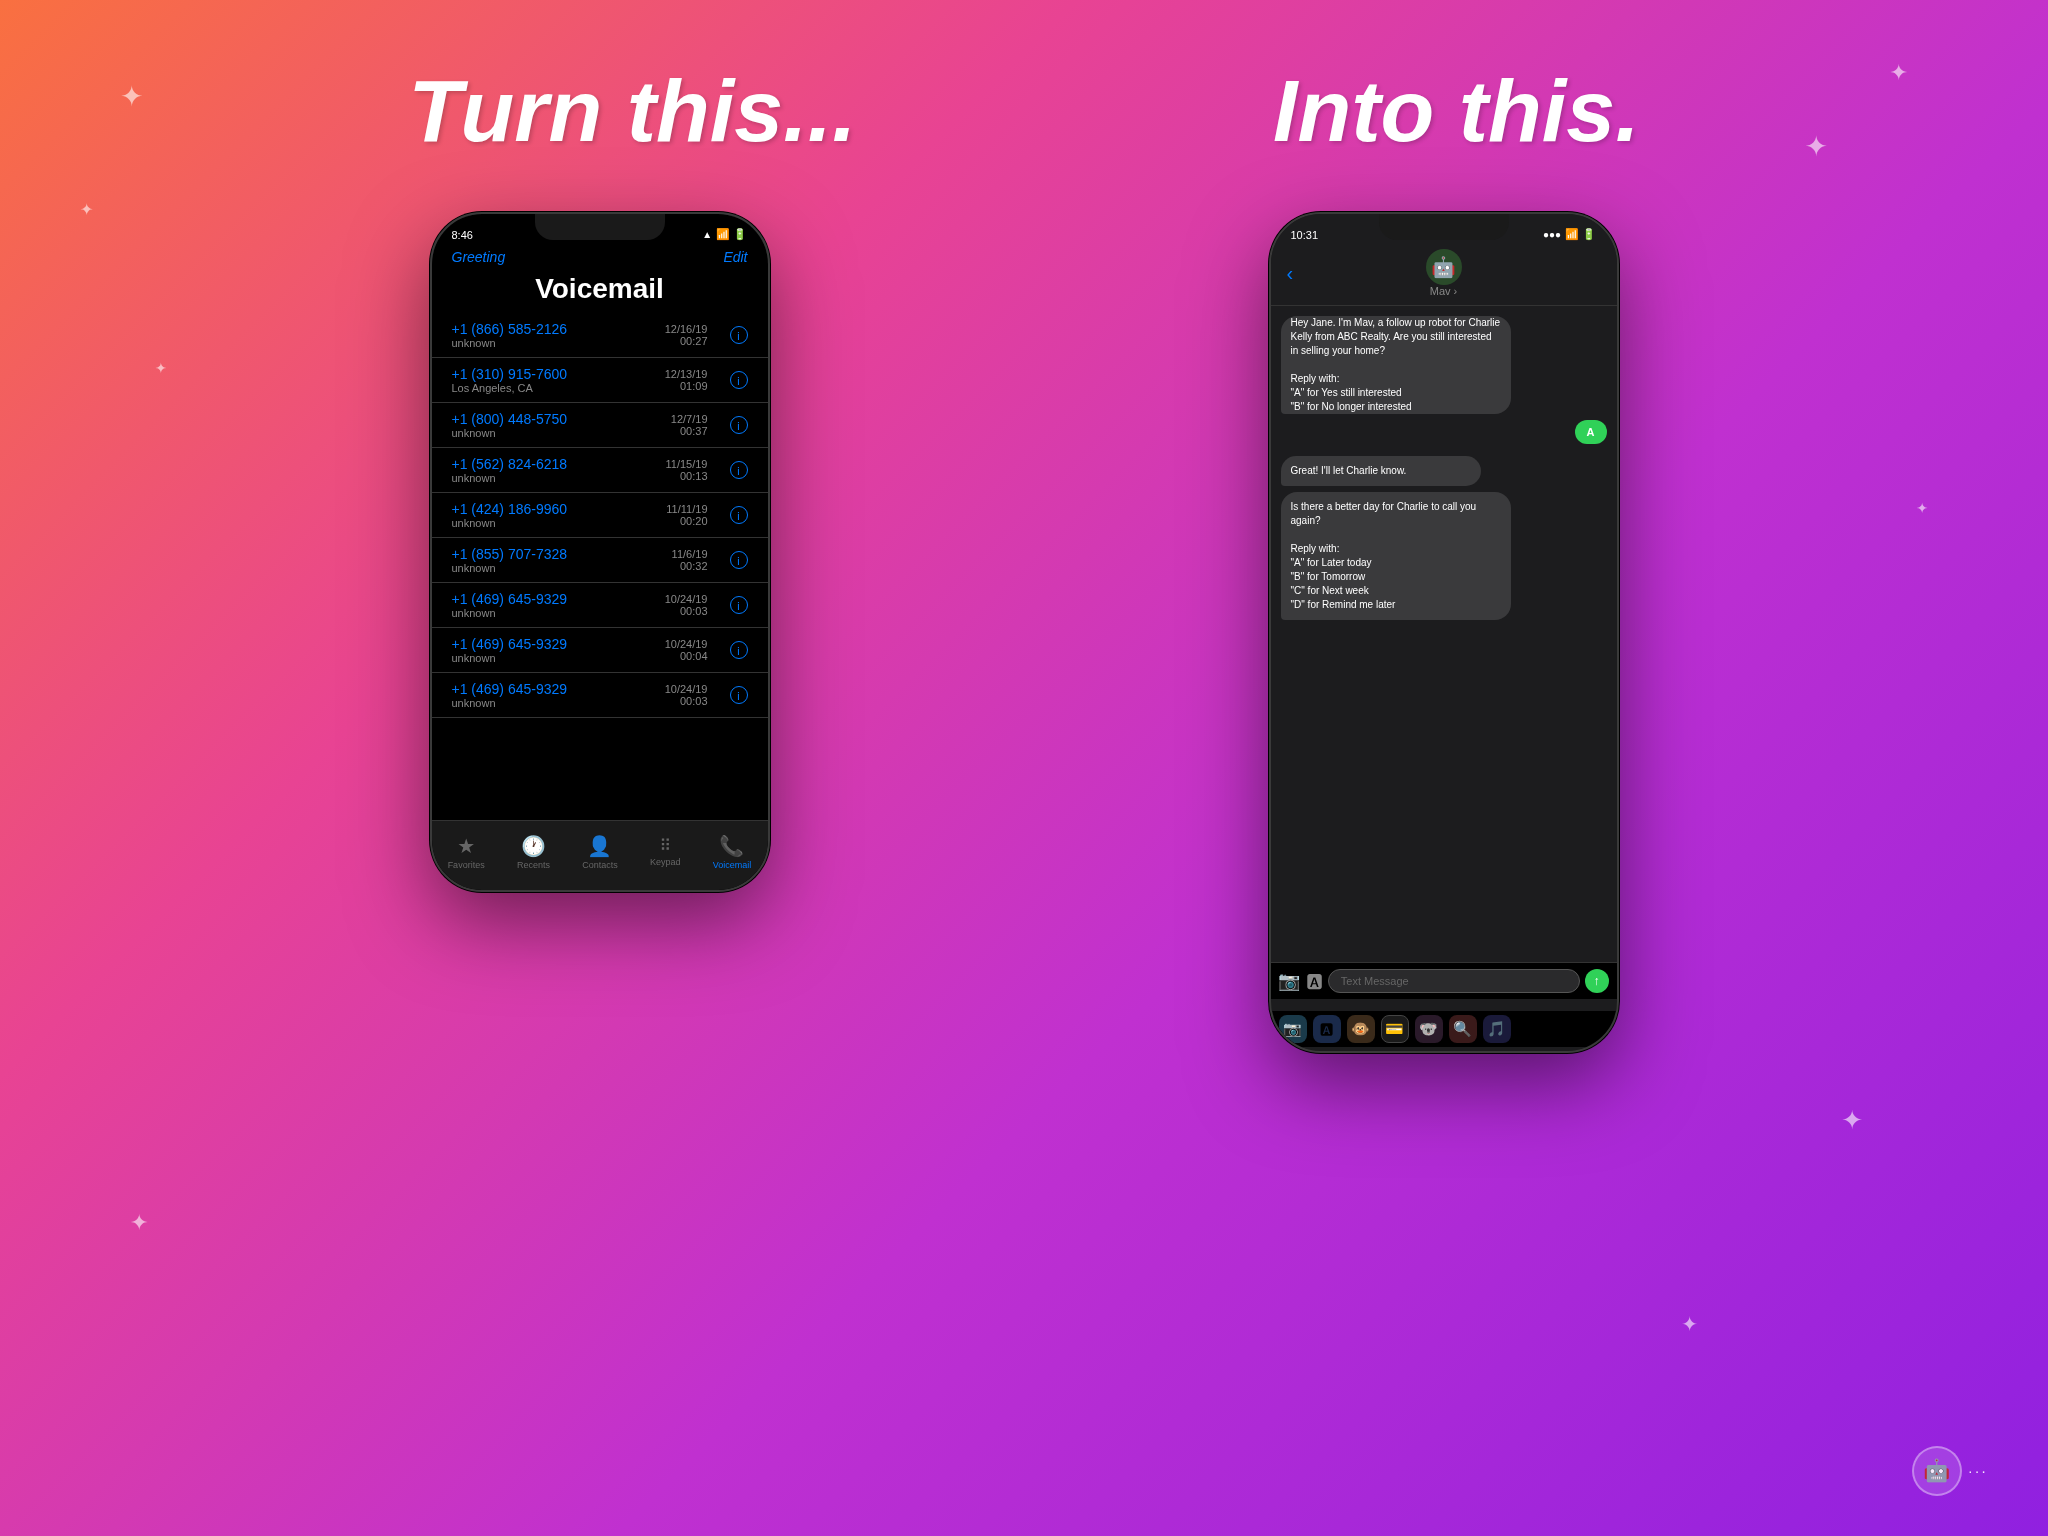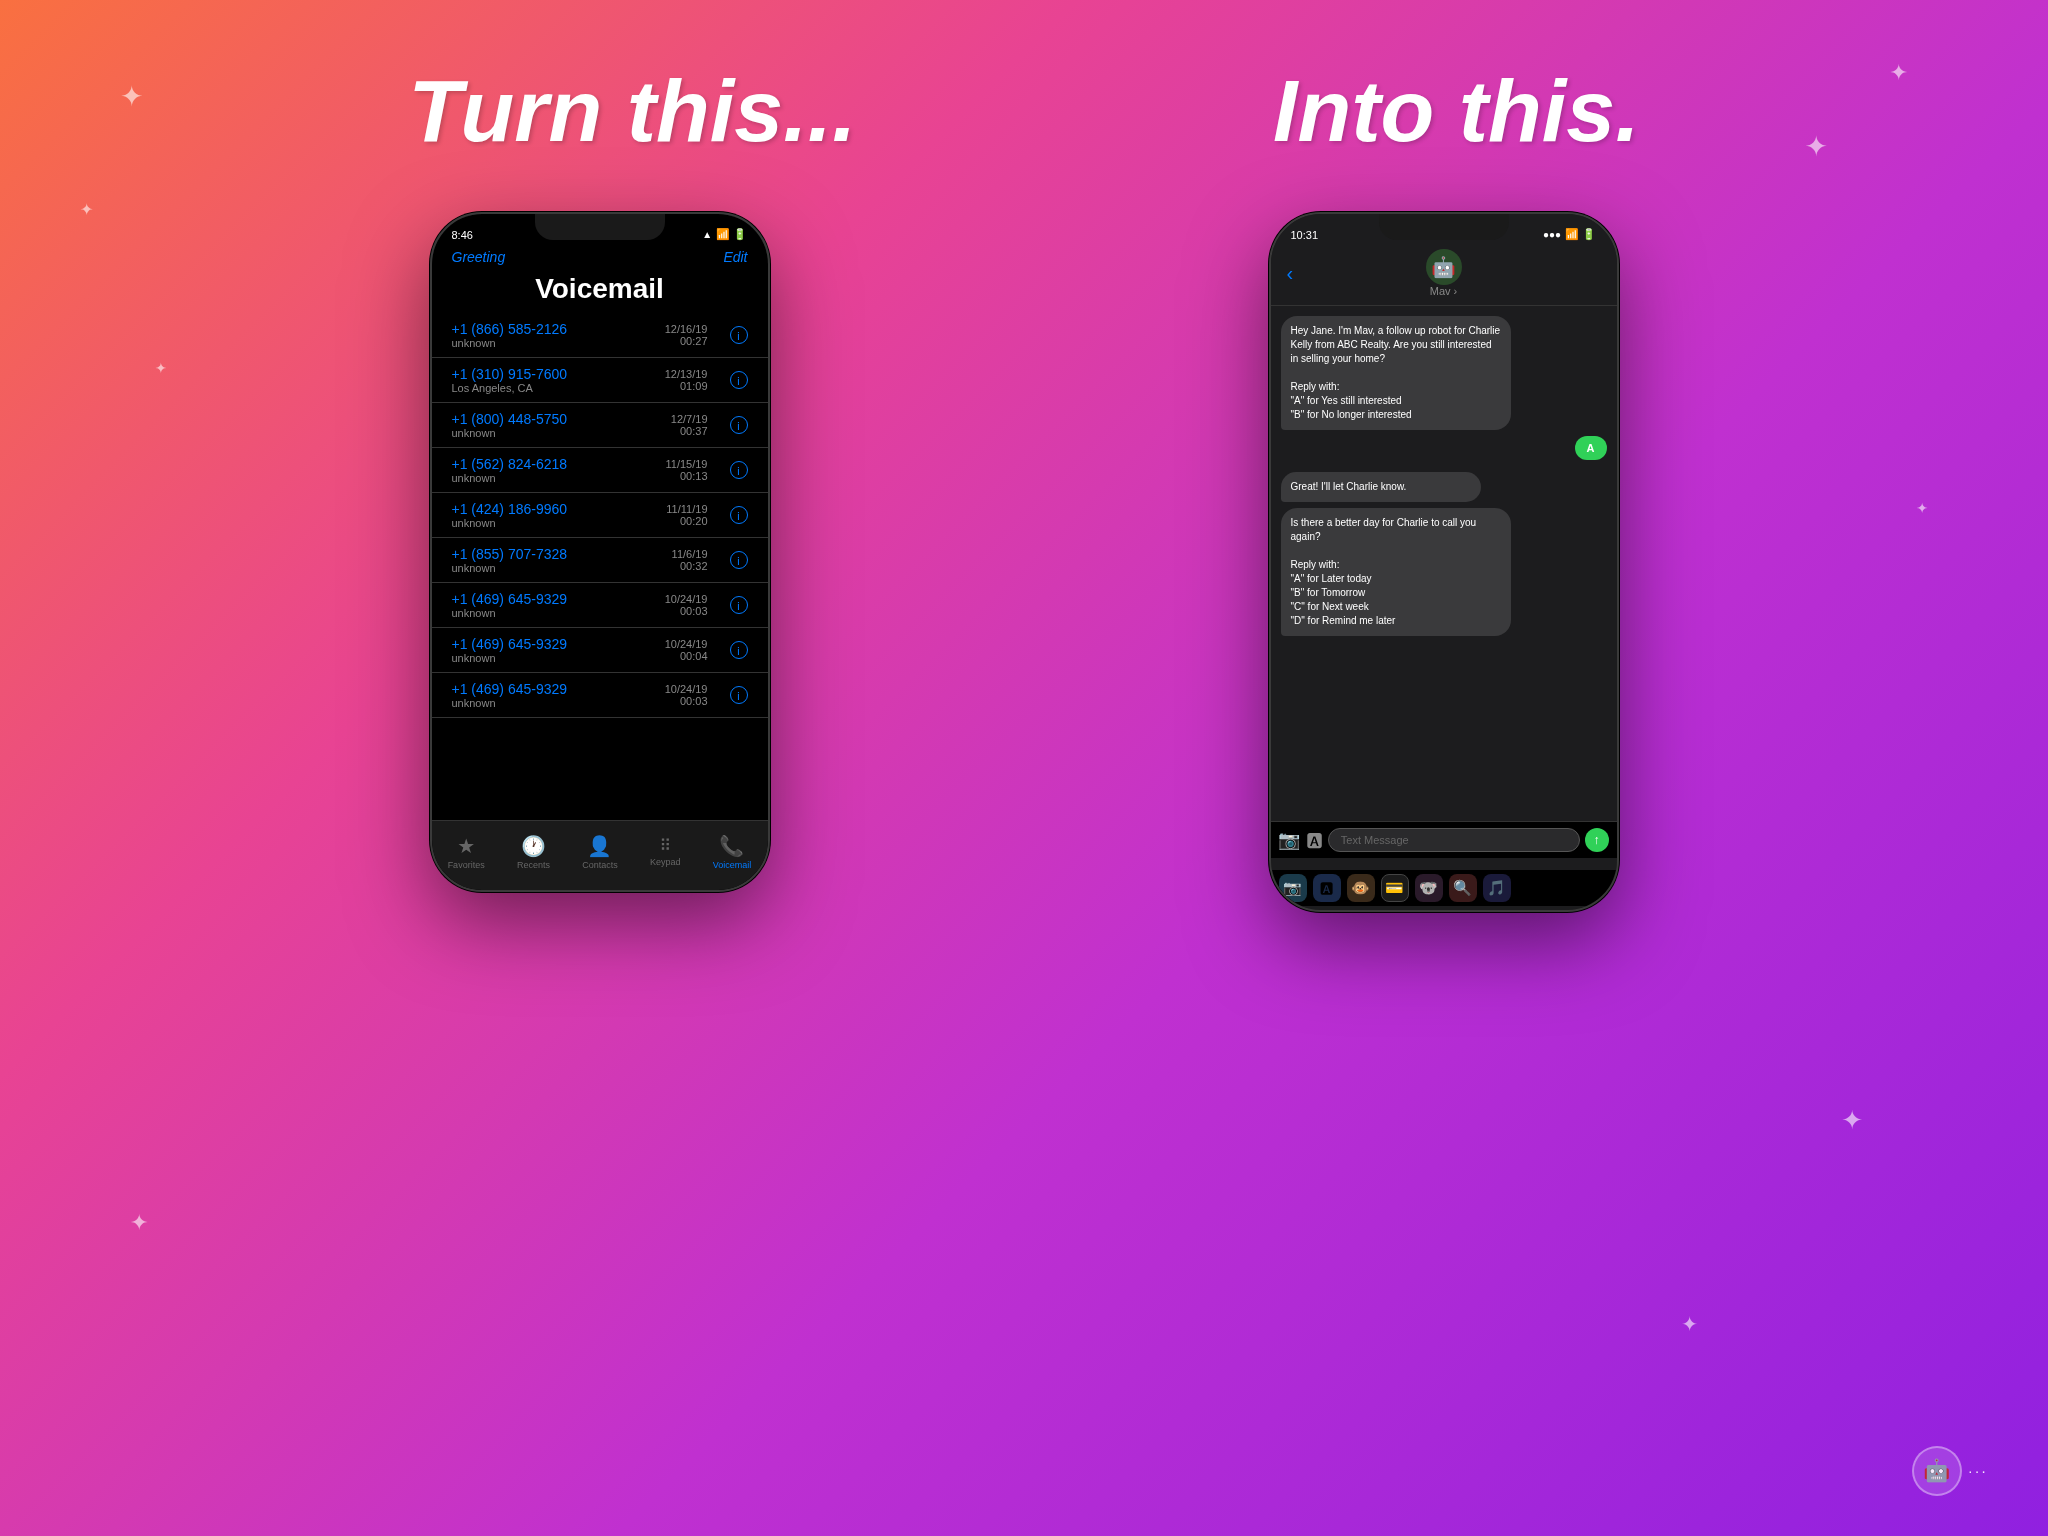--- a/index.html
+++ b/index.html
@@ -561,21 +561,21 @@
           <div class="vm-tab-label">Keypad</div>
         </div>
         <div class="vm-tab">
           <div class="vm-tab-icon active" style="color:#007AFF;">📞</div>
           <div class="vm-tab-label active" style="color:#007AFF;">Voicemail</div>
         </div>
       </div>
     </div>
   </div>
 
-  <div class="iphone" style="margin-top: 10px; background: #111; height: 700px; width: 350px;">
+  <div class="iphone" style="margin-top: 10px; background: #111; height: 841px; width: 350px;">
     <div class="side-button-right"></div>
     <div class="side-button-left1"></div>
     <div class="side-button-left2"></div>
     <div class="side-button-left3"></div>
     <div class="iphone-screen" style="background:#1c1c1e;">
       <div class="iphone-notch"></div>
 
       <div class="msg-status-bar" style="padding-top:14px; background:#1c1c1e;">
         <span>10:31</span>
         <div style="display:flex;align-items:center;gap:4px;">
@@ -588,21 +588,21 @@
       <div class="msg-header" style="background:#1c1c1e; border-bottom: 0.5px solid #333;">
         <span class="msg-back">‹</span>
         <div class="msg-header-center">
           <div class="msg-contact-avatar" style="background:#2a4a2a; font-size:20px;">🤖</div>
           <div class="msg-contact-name">Mav ›</div>
         </div>
       </div>
 
       <div class="msg-chat-area" style="height:450px; overflow:hidden; padding: 10px 10px 0 10px;">
 
-        <div class="msg-bubble-received" style="font-size:10px; padding:8px 10px; max-width:230px;">
+        <div class="msg-bubble-received" style="font-size:10px; padding:0 10px; max-width:230px;">
           Hey Jane. I'm Mav, a follow up robot for Charlie Kelly from ABC Realty. Are you still interested in selling your home?<br><br>
           Reply with:<br>
           "A" for Yes still interested<br>
           "B" for No longer interested
         </div>
 
         <div style="display:flex; justify-content:flex-end; margin-bottom:6px;">
           <div class="msg-bubble-sent" style="background:#30d158; border-radius:16px; padding:6px 12px; color:white; font-size:11px; font-weight:600;">A</div>
         </div>
 

